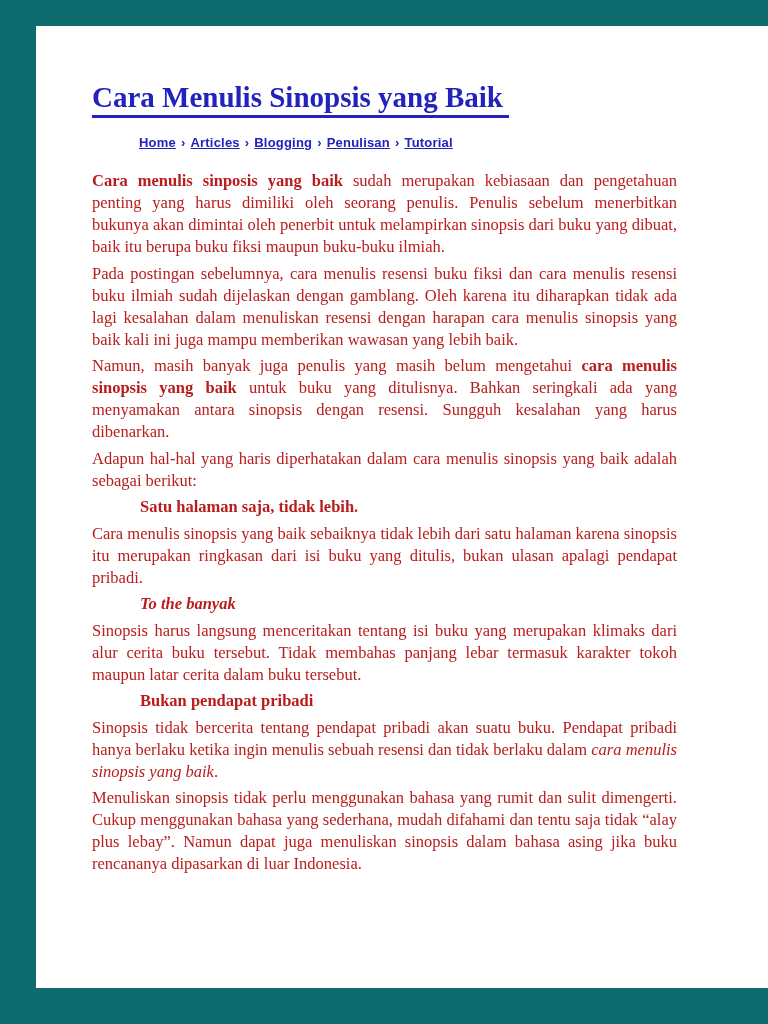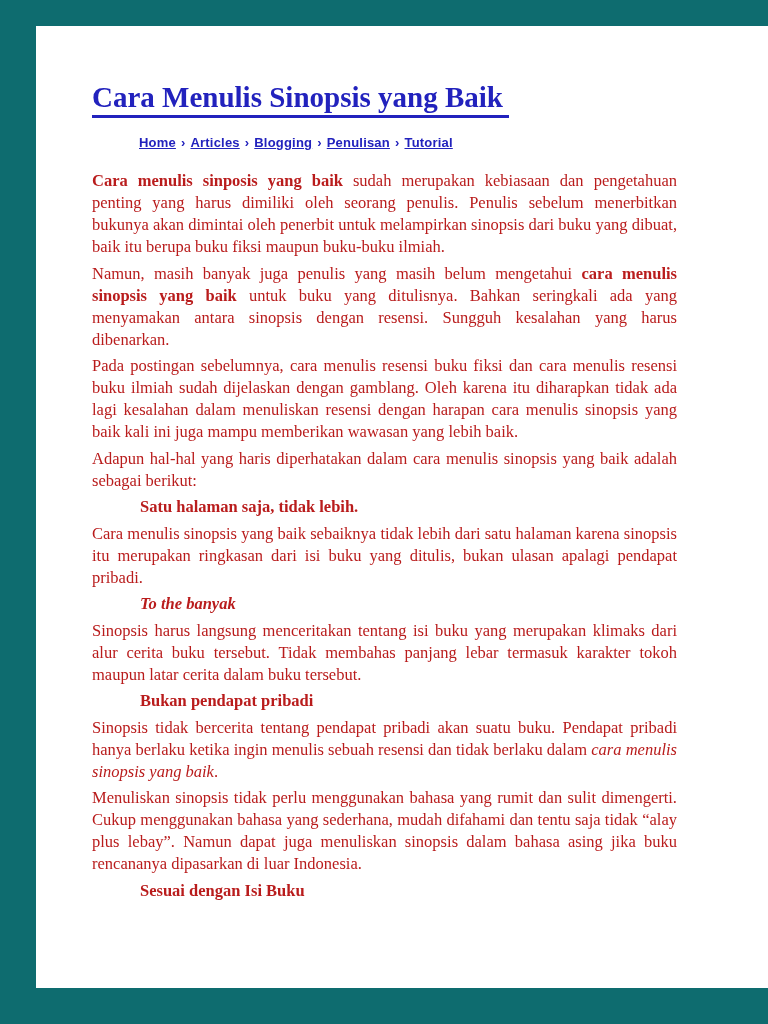--- a/index.html
+++ b/index.html
@@ -83,25 +83,24 @@
 
 <div class="content">
   <h1 class="doc-title">
     <span class="title-underline">Cara Menulis Sinopsis yang Baik</span>
   </h1>
 
   <nav class="breadcrumb"><span class="crumb">Home</span><span class="sep">›</span><span class="crumb">Articles</span><span class="sep">›</span><span class="crumb">Blogging</span><span class="sep">›</span><span class="crumb">Penulisan</span><span class="sep">›</span><span class="crumb">Tutorial</span></nav>
 
   <div class="article">
       <p><span class="run-b">Cara menulis sinposis yang baik </span><span>sudah merupakan kebiasaan dan pengetahuan penting yang harus dimiliki oleh seorang penulis. Penulis sebelum menerbitkan bukunya akan dimintai oleh penerbit untuk melampirkan sinopsis dari buku yang dibuat, baik itu berupa buku fiksi maupun buku-buku ilmiah.</span></p>
+      <p><span>Pada postingan sebelumnya, cara menulis resensi buku fiksi dan cara menulis resensi buku ilmiah sudah dijelaskan dengan gamblang. Oleh karena itu diharapkan tidak ada lagi kesalahan dalam menuliskan resensi dengan harapan cara menulis sinopsis yang baik kali ini juga mampu memberikan wawasan yang lebih baik.</span></p>
       <p><span>Namun, masih banyak juga penulis yang masih belum mengetahui </span><span class="run-b">cara menulis sinopsis yang baik </span><span>untuk buku yang ditulisnya. Bahkan seringkali ada yang menyamakan antara sinopsis dengan resensi. Sungguh kesalahan yang harus dibenarkan.</span></p>
-      <p><span>Pada postingan sebelumnya, cara menulis resensi buku fiksi dan cara menulis resensi buku ilmiah sudah dijelaskan dengan gamblang. Oleh karena itu diharapkan tidak ada lagi kesalahan dalam menuliskan resensi dengan harapan cara menulis sinopsis yang baik kali ini juga mampu memberikan wawasan yang lebih baik.</span></p>
       <p><span>Adapun hal-hal yang haris diperhatakan dalam cara menulis sinopsis yang baik adalah sebagai berikut:</span></p>
       <p class="heading"><span class="run-b">Satu halaman saja, tidak lebih.</span></p>
       <p><span>Cara menulis sinopsis yang baik sebaiknya tidak lebih dari satu halaman karena sinopsis itu merupakan ringkasan dari isi buku yang ditulis, bukan ulasan apalagi pendapat pribadi.</span></p>
       <p class="heading"><span class="run-bi">To the banyak</span></p>
       <p><span>Sinopsis harus langsung menceritakan tentang isi buku yang merupakan klimaks dari alur cerita buku tersebut. Tidak membahas panjang lebar termasuk karakter tokoh maupun latar cerita dalam buku tersebut.</span></p>
       <p class="heading"><span class="run-b">Bukan pendapat pribadi</span></p>
       <p><span>Sinopsis tidak bercerita tentang pendapat pribadi akan suatu buku. Pendapat pribadi hanya berlaku ketika ingin menulis sebuah resensi dan tidak berlaku dalam </span><span class="run-i">cara menulis sinopsis yang baik</span><span>.</span></p>
       <p><span>Menuliskan sinopsis tidak perlu menggunakan bahasa yang rumit dan sulit dimengerti. Cukup menggunakan bahasa yang sederhana, mudah difahami dan tentu saja tidak “alay plus lebay”. Namun dapat juga menuliskan sinopsis dalam bahasa asing jika buku rencananya dipasarkan di luar Indonesia.</span></p>
-      <p class="heading"><span class="run-b">Sesuai dengan Isi Buku</span></p>
     </div>
 </div>
 
 </body></html>

